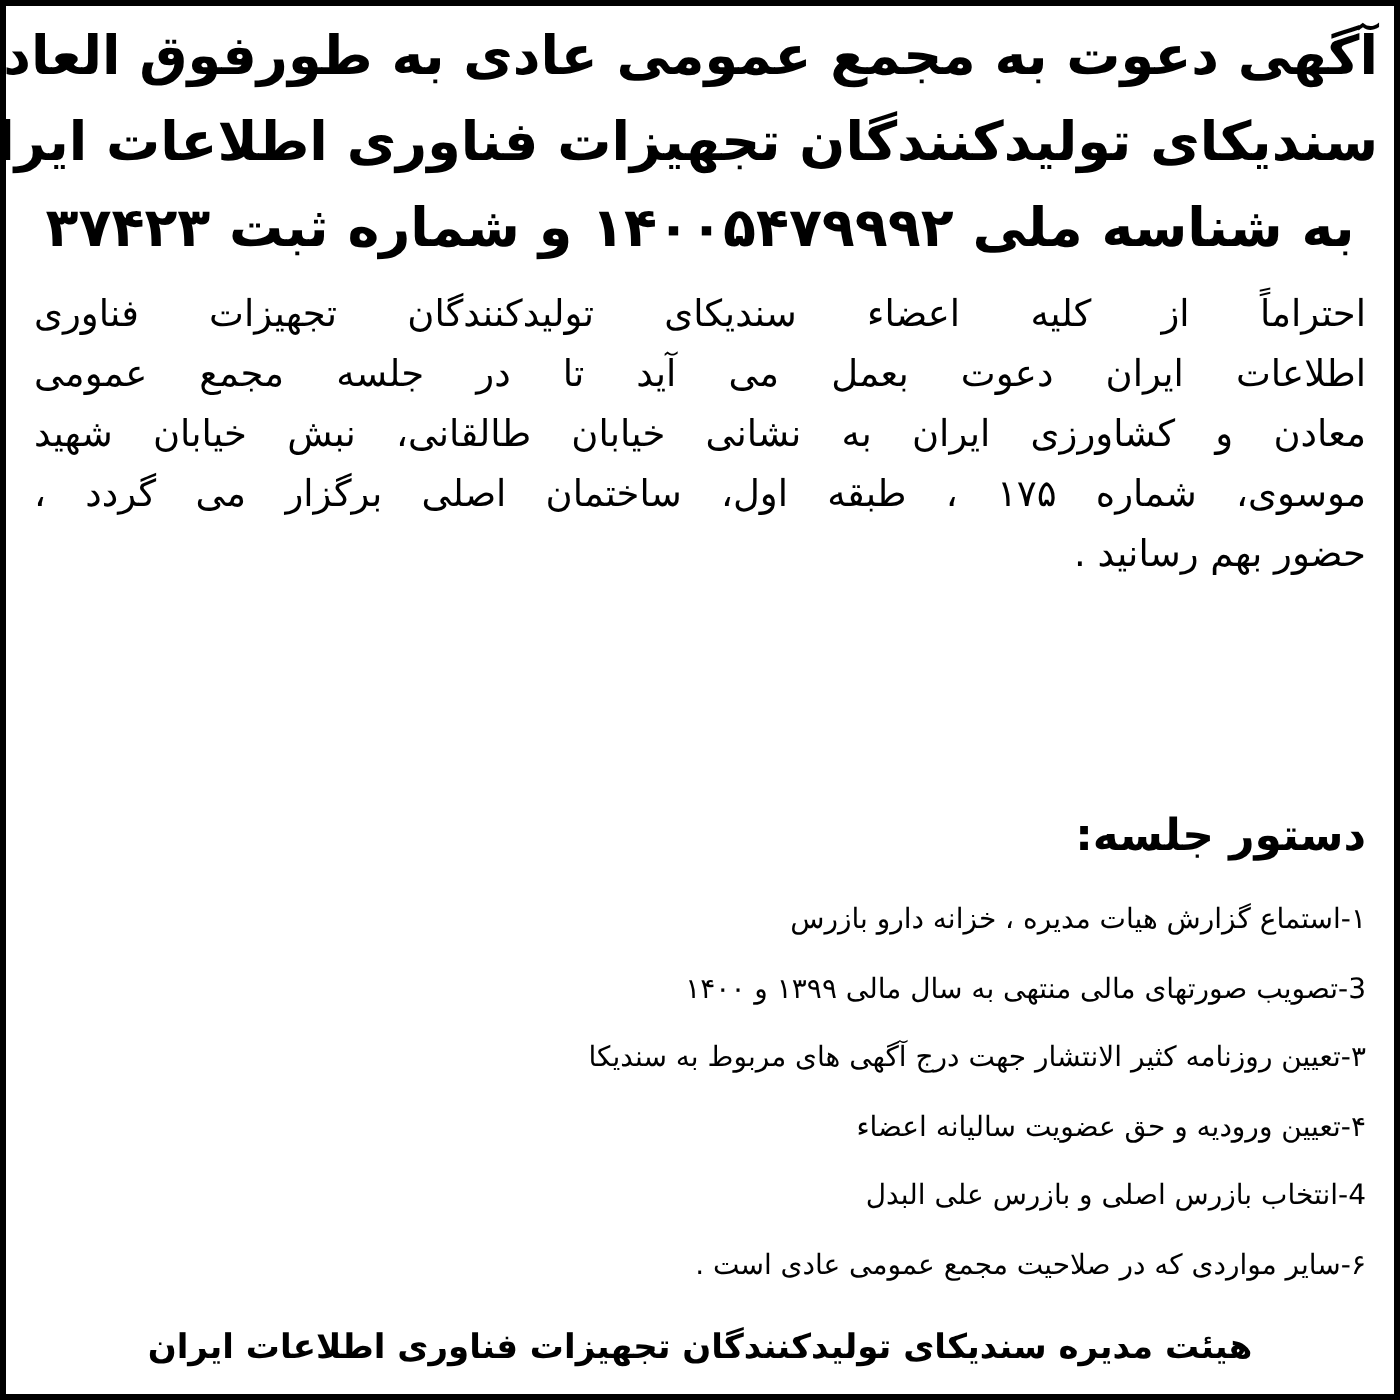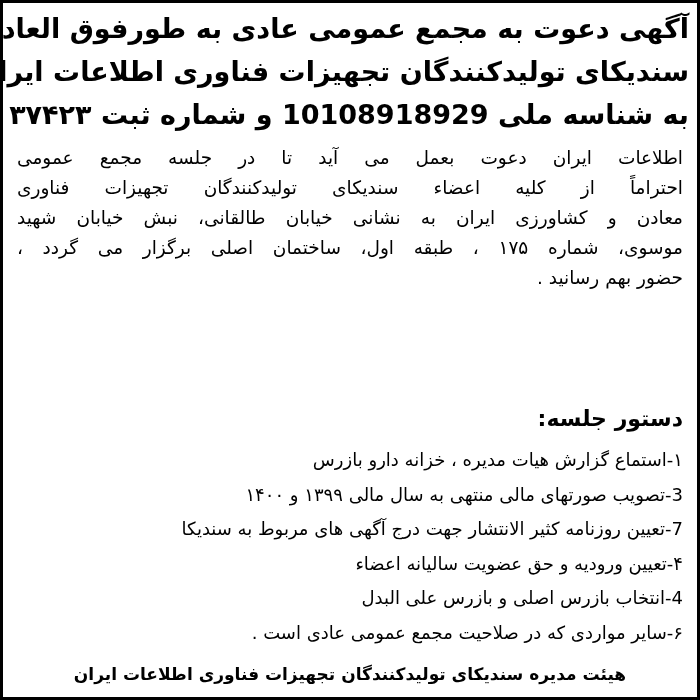--- a/index.html
+++ b/index.html
@@ -68,21 +68,21 @@
     .agenda-list {
       position: absolute;
       right: 14px;
       left: 14px;
       top: 440px;
       margin: 0;
       padding: 0;
       list-style: none;
     }
     .agenda-item {
-      font-size: 18px;
+      font-size: 14px;
       line-height: 34.5px;
       white-space: nowrap;
     }
     .signature {
       position: absolute;
       left: 8px;
       right: 8px;
       top: 654px;
       text-align: center;
       font-weight: bold;
@@ -92,37 +92,37 @@
     }
   </style>
 </head>
 <body>
 
 <div class="frame">
 
   <div class="title-block">
     <div class="title-line">آگهی دعوت به مجمع عمومی عادی به طورفوق العاده</div>
     <div class="title-line">سندیکای تولیدکنندگان تجهیزات فناوری اطلاعات ایران</div>
-    <div class="title-line">به شناسه ملی 10108918929 و شماره ثبت ۳۷۴۲۳</div>
+    <div class="title-line">به شناسه ملی ۱۴۰۰۵۴۷۹۹۹۲ و شماره ثبت ۳۷۴۲۳</div>
   </div>
 
   <div class="body-text">
+    <span class="body-line">احتراماً از کلیه اعضاء سندیکای تولیدکنندگان تجهیزات فناوری</span>
     <span class="body-line">اطلاعات ایران دعوت بعمل می آید تا در جلسه مجمع عمومی</span>
-    <span class="body-line">احتراماً از کلیه اعضاء سندیکای تولیدکنندگان تجهیزات فناوری</span>
     <span class="body-line">معادن و کشاورزی ایران به نشانی خیابان طالقانی، نبش خیابان شهید</span>
     <span class="body-line">موسوی، شماره ۱۷۵ ، طبقه اول، ساختمان اصلی برگزار می گردد ،</span>
     <span class="body-line last">حضور بهم رسانید .</span>
   </div>
 
   <div class="agenda-heading">دستور جلسه:</div>
 
   <ul class="agenda-list">
     <li class="agenda-item">۱-استماع گزارش هیات مدیره ، خزانه دارو بازرس</li>
     <li class="agenda-item">3-تصویب صورتهای مالی منتهی به سال مالی ۱۳۹۹ و ۱۴۰۰</li>
-    <li class="agenda-item">7-تعیین روزنامه کثیر الانتشار جهت درج آگهی های مربوط به سندیکا</li>
+    <li class="agenda-item">۳-تعیین روزنامه کثیر الانتشار جهت درج آگهی های مربوط به سندیکا</li>
     <li class="agenda-item">۴-تعیین ورودیه و حق عضویت سالیانه اعضاء</li>
     <li class="agenda-item">4-انتخاب بازرس اصلی و بازرس علی البدل</li>
     <li class="agenda-item">۶-سایر مواردی که در صلاحیت مجمع عمومی عادی است .</li>
   </ul>
 
   <div class="signature">هیئت مدیره سندیکای تولیدکنندگان تجهیزات فناوری اطلاعات ایران</div>
 
 </div>
 
 </body></html>

